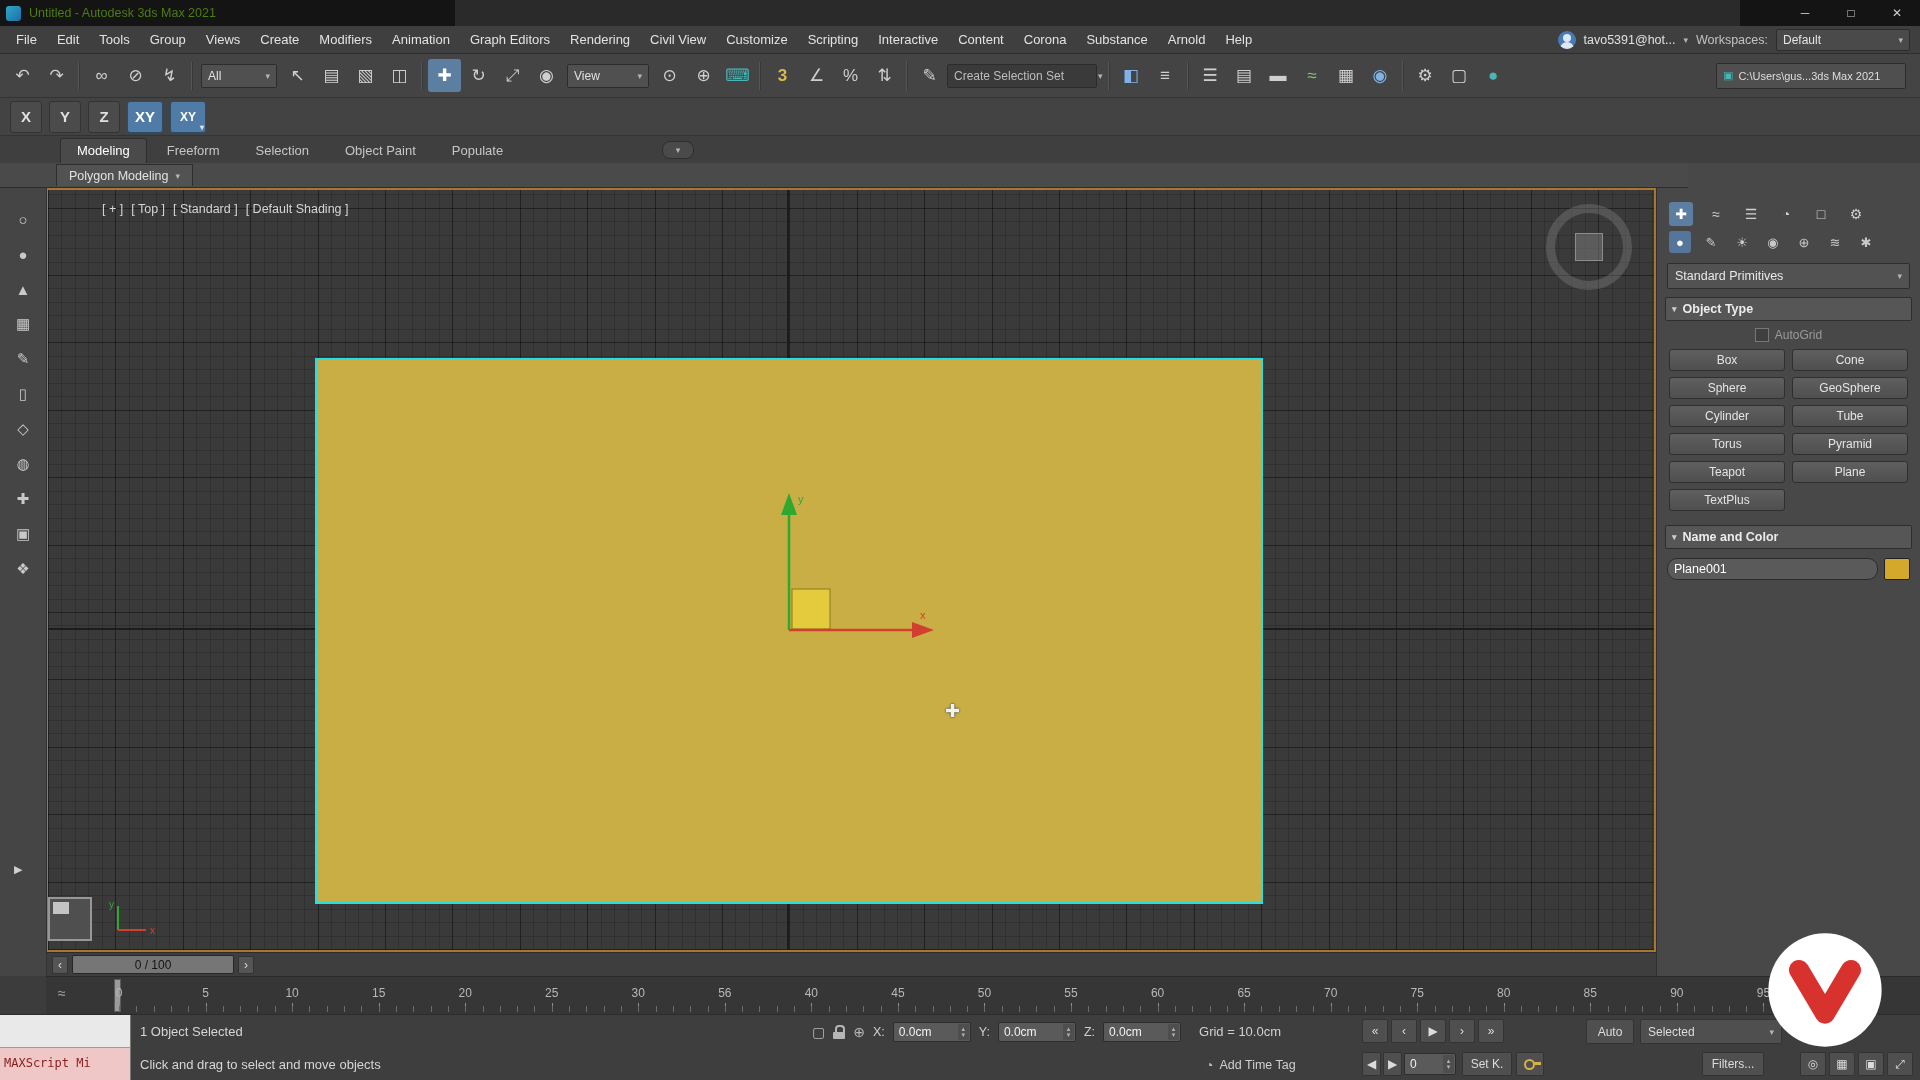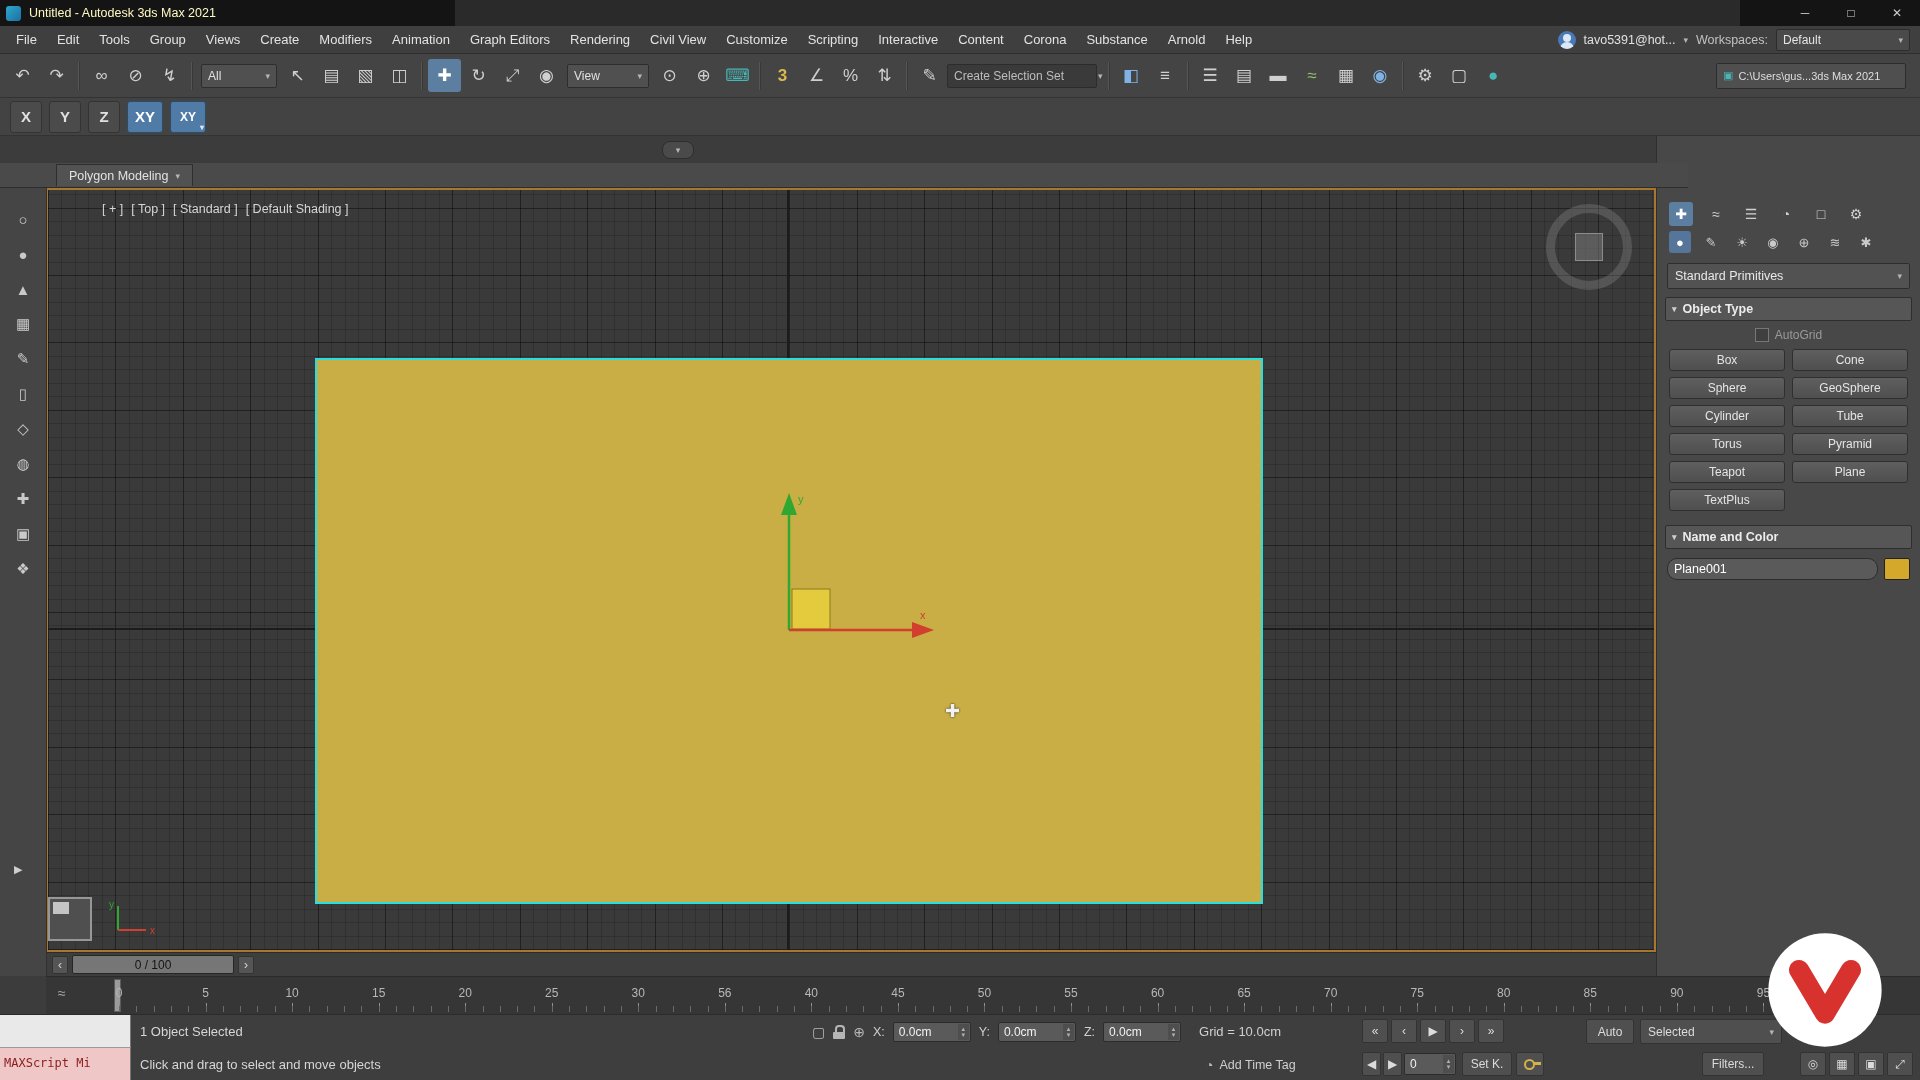--- a/index.html
+++ b/index.html
@@ -6,21 +6,21 @@
   #app{position:relative;width:1920px;height:1080px;overflow:hidden;background:#3c3c3c;
        font-family:"Liberation Sans",sans-serif;color:#ddd;-webkit-font-smoothing:antialiased;}
   .abs{position:absolute;}
   .flex{display:flex;align-items:center;}
 
   
   #titlebar{left:0;top:0;width:1920px;height:26px;background:#141414;z-index:20;}
   #titlebar .band{position:absolute;left:455px;top:0;width:1285px;height:26px;background:#2a2a2a;}
   #titlebar .tcontent{position:relative;height:100%;display:flex;align-items:center;padding-left:6px;}
   .app-logo{width:15px;height:15px;border-radius:3px;background:linear-gradient(135deg,#2fa8c8,#1a6fa8);margin-right:8px;}
-  .title-text{font-size:12.5px;color:#fef9c3;}
+  .title-text{font-size:12.5px;color:#4d7c0f;}
   .win-btns{margin-left:auto;display:flex;height:100%;}
   .win-btn{width:46px;height:100%;display:flex;align-items:center;justify-content:center;color:#cfcfcf;font-size:12px;}
 
   
   #menubar{left:0;top:26px;width:1920px;height:28px;background:#3f3f3f;border-bottom:1px solid #2d2d2d;
            display:flex;align-items:center;padding-left:6px;z-index:19;box-sizing:border-box;}
   .menu-item{padding:0 10px;font-size:13px;color:#e2e2e2;line-height:27px;}
   #menu-right{margin-left:auto;display:flex;align-items:center;gap:8px;padding-right:10px;}
   .avatar{width:18px;height:18px;border-radius:50%;background:#4a7ab5;position:relative;overflow:hidden;}
   .avatar::before{content:"";position:absolute;left:5px;top:3px;width:8px;height:8px;border-radius:50%;background:#dce8f5;}
@@ -282,20 +282,28 @@
     <span class="axis-btn">X</span>
     <span class="axis-btn">Y</span>
     <span class="axis-btn">Z</span>
     <span class="axis-btn active" style="width:34px;">XY</span>
     <span class="axis-btn active" style="width:34px;font-size:12px;">
       <span>XY</span>
       <span class="corner">▾</span>
     </span>
   </div>
 
+  <div id="ribbontabs" class="abs">
+
+  <div class="ribbon-tab">Modeling</div>
+      <div class="ribbon-tab">Freeform</div>
+      <div class="ribbon-tab">Selection</div>
+      <div class="ribbon-tab">Object Paint</div>
+      <div class="ribbon-tab">Populate</div>
+    </div>
   <div class="abs ribbon-config" style="left:656px;top:141px;z-index:16;">
     <span class="caret">▾</span>
   </div>
   <div id="polyrow" class="abs">
     <span class="poly-tab">
       <span>Polygon Modeling</span>
       <span class="caret">▾</span>
     </span>
   </div>
 

